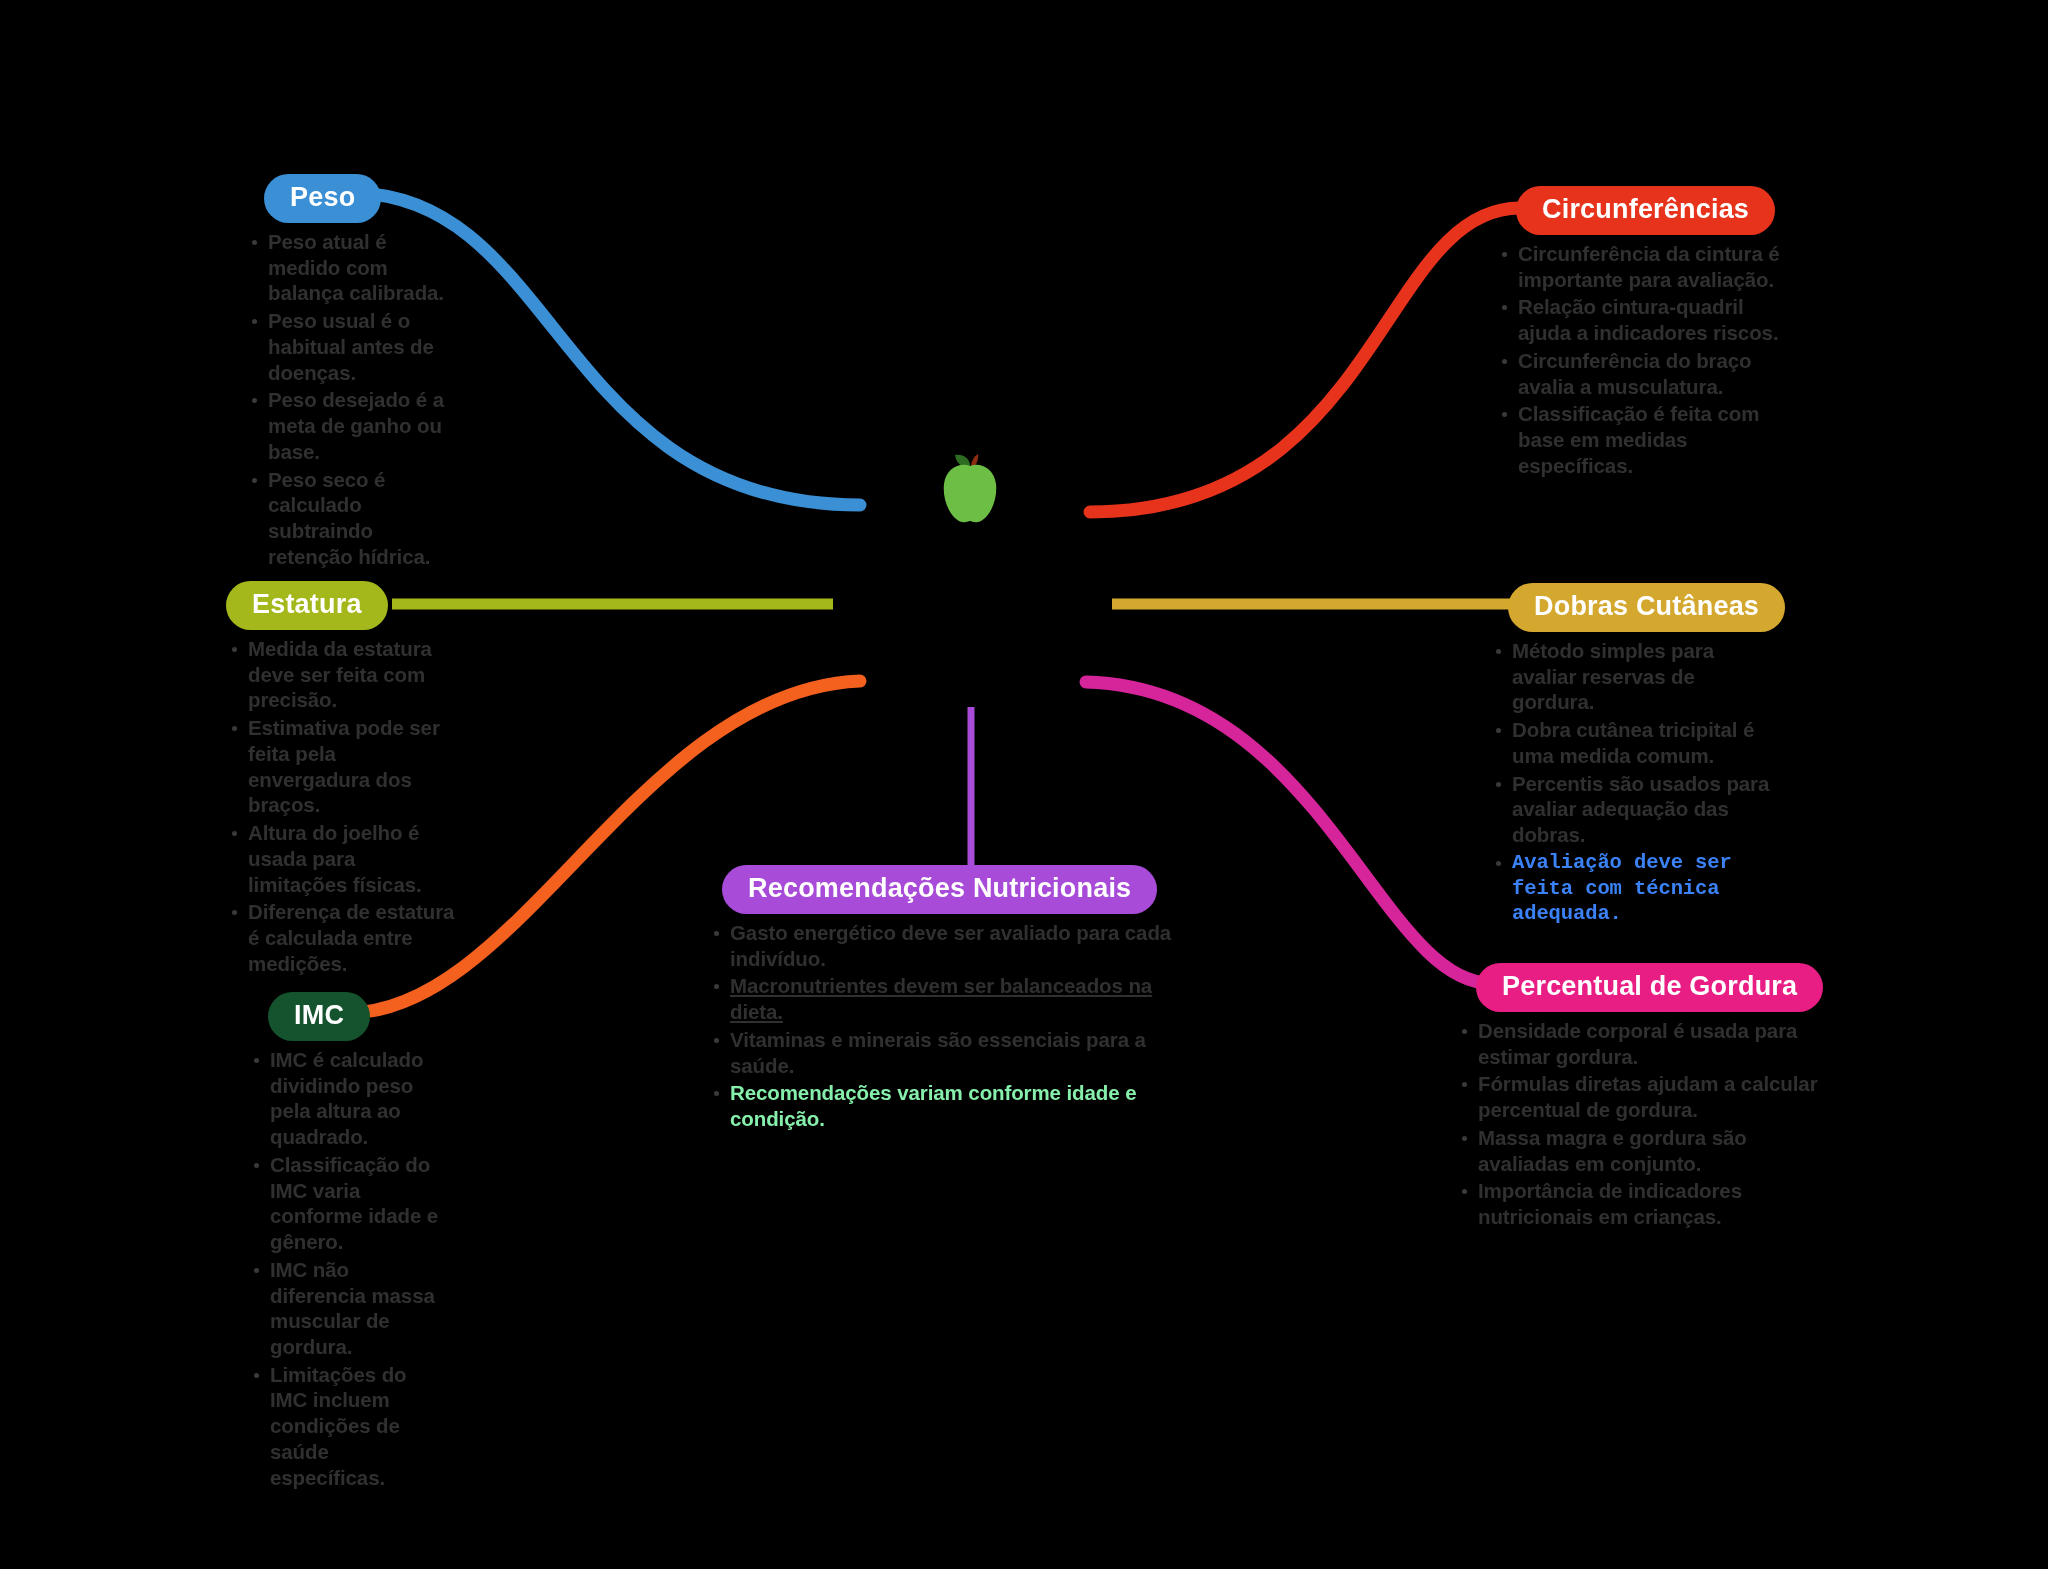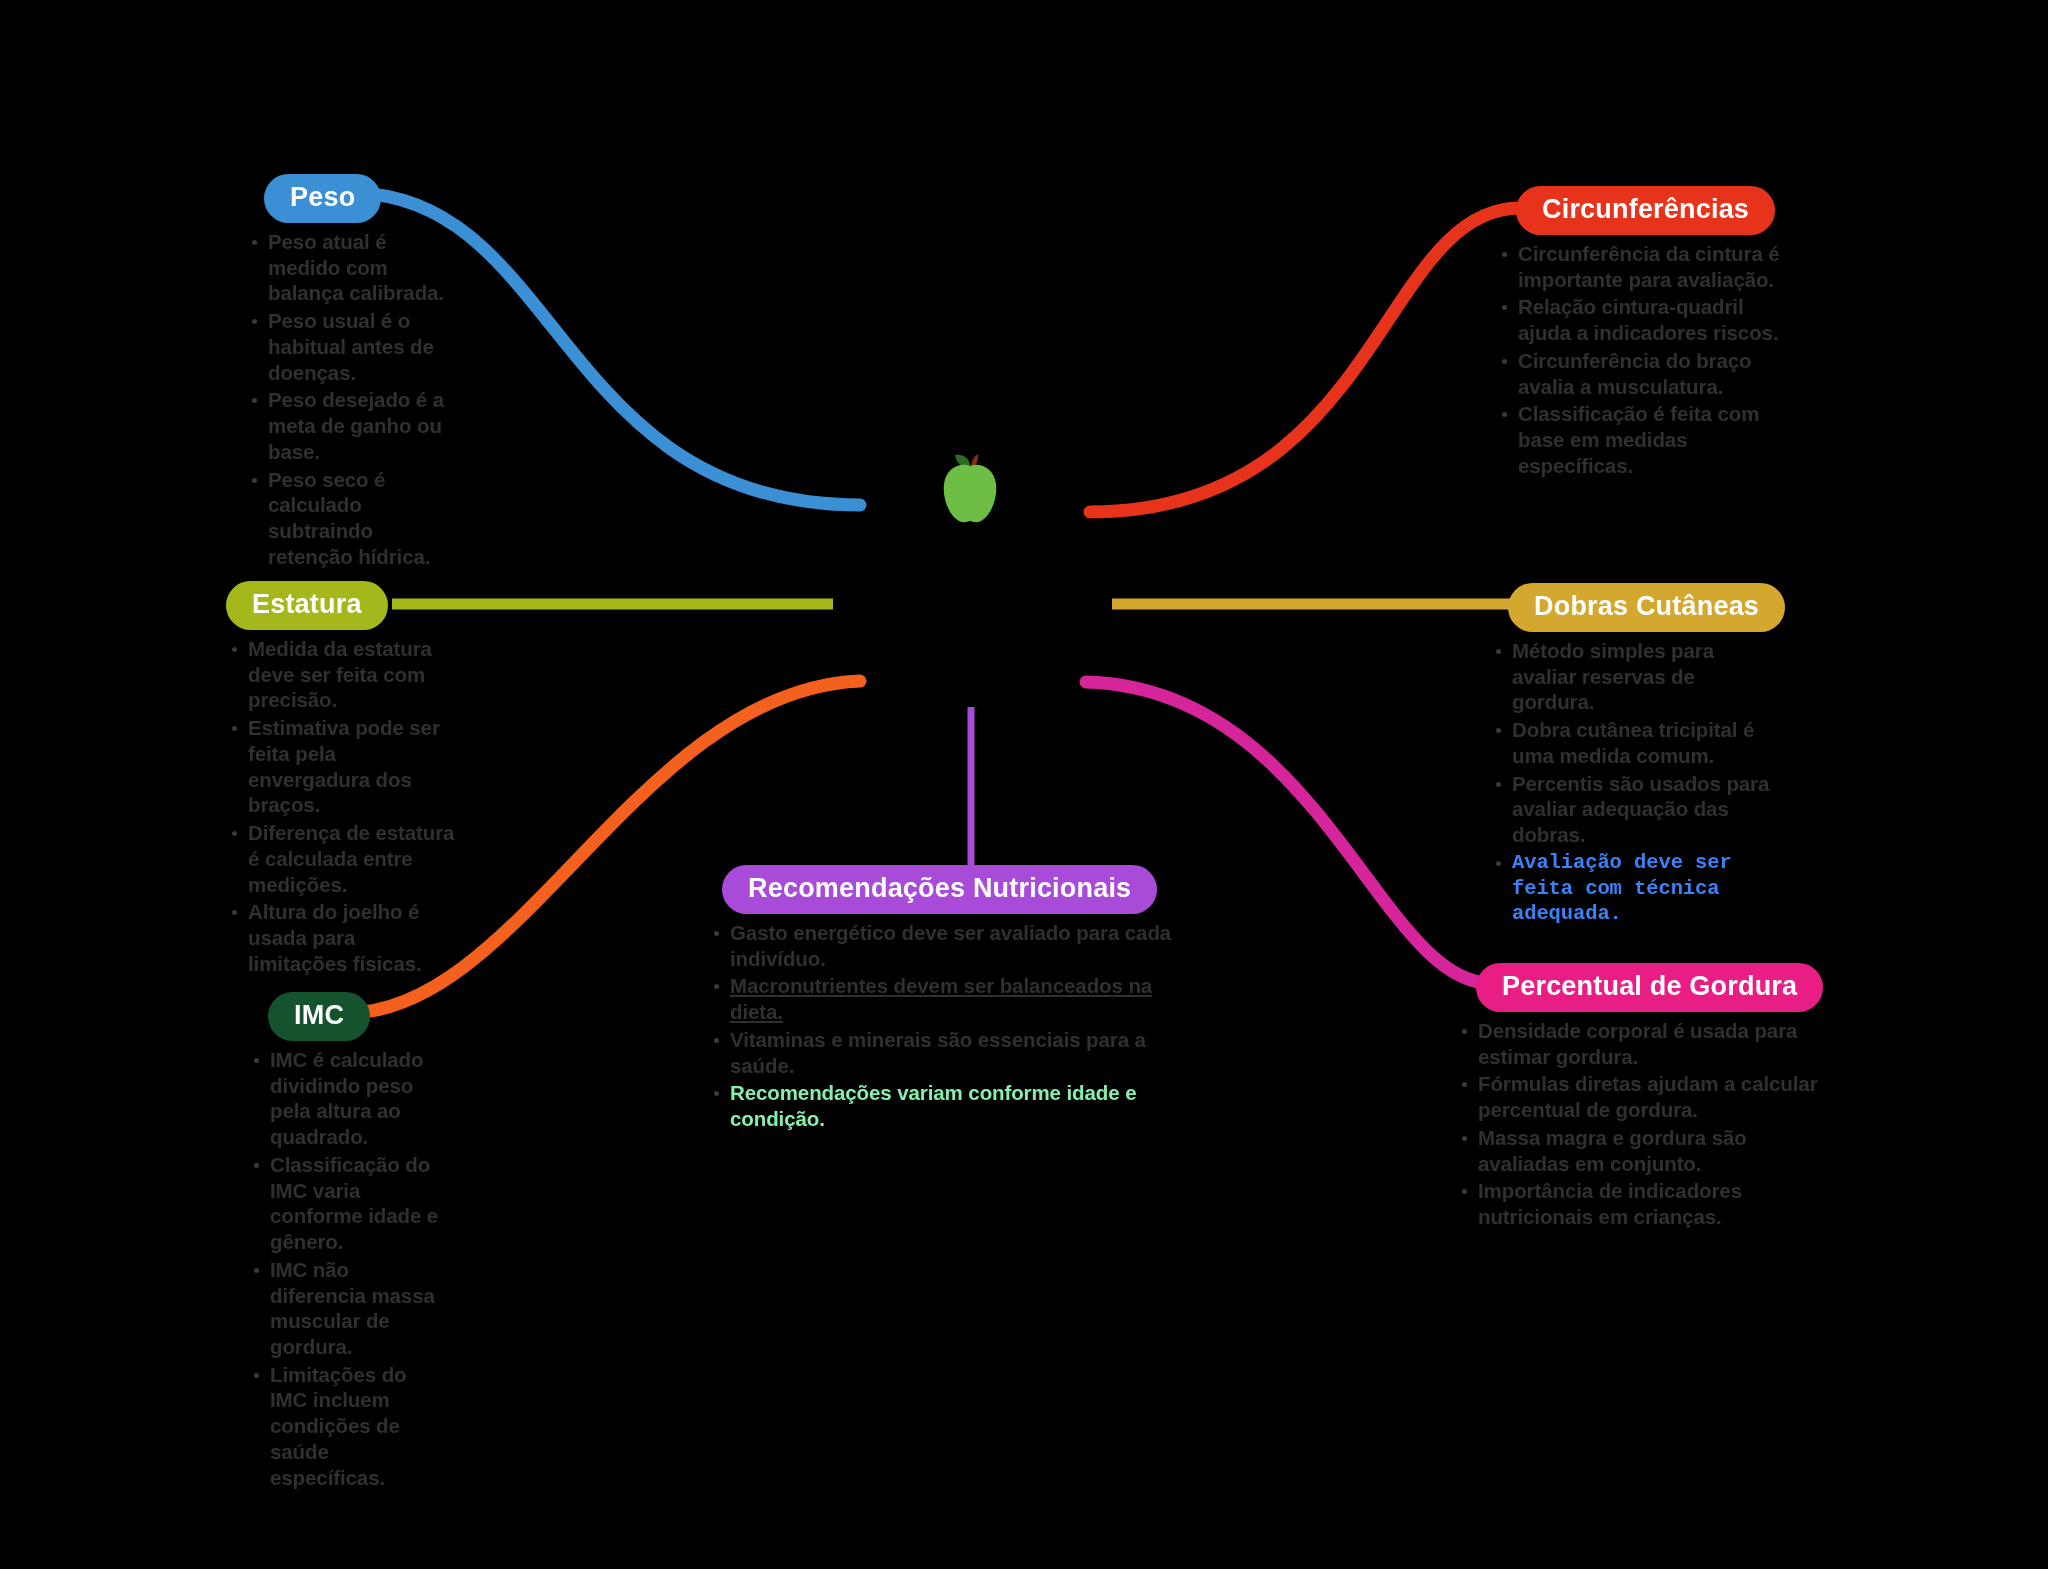--- a/index.html
+++ b/index.html
@@ -134,22 +134,22 @@
     </ul>
   </div>
 
   <div class="branch" id="branch-estatura">
     <span class="pill-row">
       <span class="pill" style="background: rgb(165, 184, 27);">Estatura</span>
     </span>
     <ul class="bullets">
       <li style="color: rgb(48, 48, 48);">Medida da estatura deve ser feita com precisão.</li>
       <li style="color: rgb(48, 48, 48);">Estimativa pode ser feita pela envergadura dos braços.</li>
+      <li style="color: rgb(48, 48, 48);">Altura do joelho é usada para limitações físicas.</li>
       <li style="color: rgb(48, 48, 48);">Diferença de estatura é calculada entre medições.</li>
-      <li style="color: rgb(48, 48, 48);">Altura do joelho é usada para limitações físicas.</li>
     </ul>
   </div>
 
   <div class="branch" id="branch-imc">
     <span class="pill-row">
       <span class="pill" style="background: #14532d;">IMC</span>
     </span>
     <ul class="bullets">
       <li style="color: rgb(48, 48, 48);">IMC é calculado dividindo peso pela altura ao quadrado.</li>
       <li style="color: rgb(48, 48, 48);">Classificação do IMC varia conforme idade e gênero.</li>

